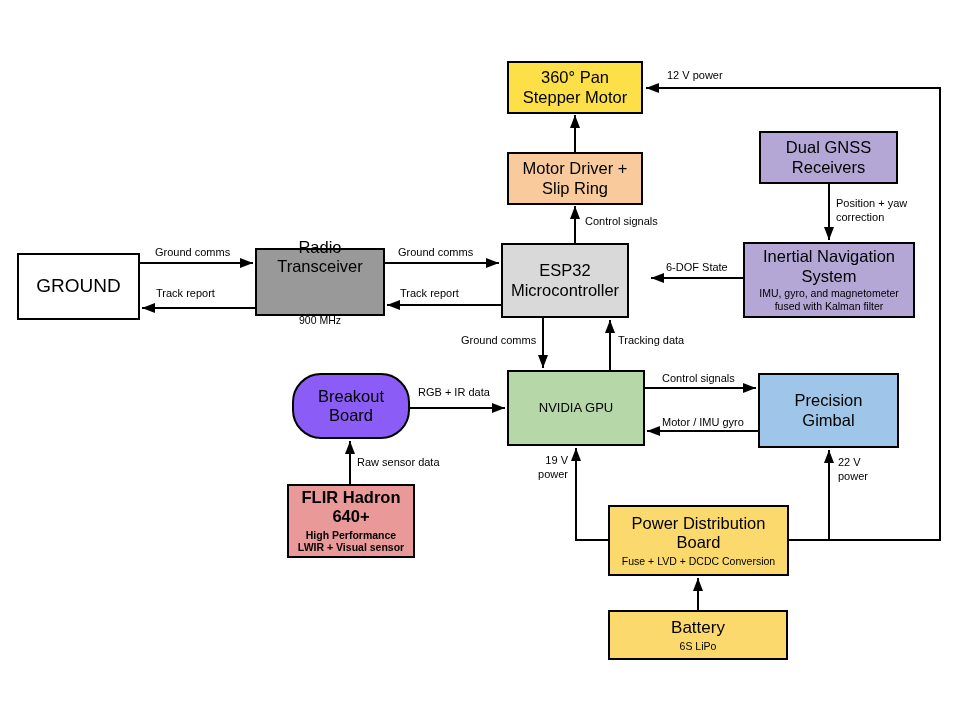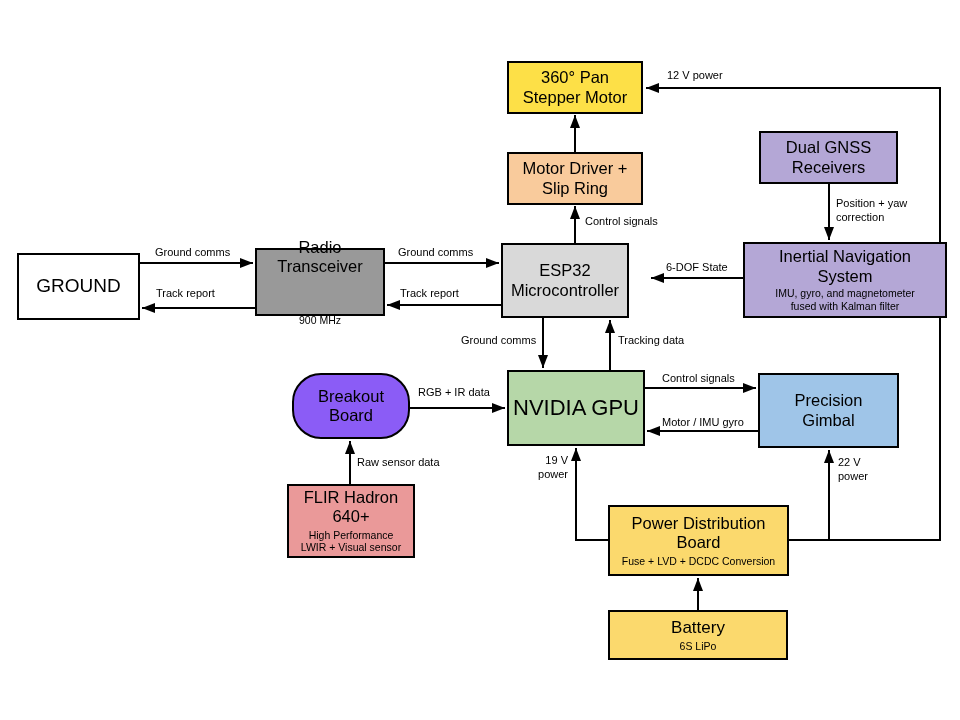--- a/index.html
+++ b/index.html
@@ -18,26 +18,26 @@
   .edge-label{position:absolute;z-index:2;font-size:11px;line-height:1.25;white-space:pre-line;}
 
   
   #node-ground{left:17px;top:253px;width:123px;height:67px;}
   #node-ground .title{font-size:19px;}
   #node-radio{left:255px;top:248px;width:130px;height:68px;gap:35px;}
   #node-esp32{left:501px;top:243px;width:128px;height:75px;}
   #node-motor-driver{left:507px;top:152px;width:136px;height:53px;}
   #node-stepper{left:507px;top:61px;width:136px;height:53px;}
   #node-gnss{left:759px;top:131px;width:139px;height:53px;}
-  #node-ins{left:743px;top:242px;width:204px;height:76px;}
+  #node-ins{left:743px;top:242px;width:172px;height:76px;}
   #node-ins .subtitle{margin-top:1px;}
   #node-breakout{left:292px;top:373px;width:118px;height:66px;}
   #node-flir{left:287px;top:484px;width:128px;height:74px;}
   #node-gpu{left:507px;top:370px;width:138px;height:76px;}
-  #node-gpu .title{font-size:22px;text-align:right;}
+  #node-gpu .title{font-size:13px;text-align:right;}
   #node-gimbal{left:758px;top:373px;width:141px;height:75px;}
   #node-pdb{left:608px;top:505px;width:181px;height:71px;}
   #node-battery{left:608px;top:610px;width:180px;height:50px;}
   #node-battery .title{font-size:17px;}
 
   
   #lbl-power-12v{left:667px;top:69px;}
   #lbl-ctrl-motor{left:585px;top:215px;}
   #lbl-pos-yaw{left:836px;top:197px;}
   #lbl-ground-comms-1{left:155px;top:246px;}
@@ -122,21 +122,21 @@
 System</div>
     <div class="subtitle">IMU, gyro, and magnetometer
 fused with Kalman filter</div>
   </div>
 
   <div class="node" id="node-breakout" style="background-color: #8b5cf6; border-radius: 29px;">
     <div class="title">Breakout
 Board</div>
   </div>
 
-  <div class="node" id="node-flir" style="background-color: rgb(234, 153, 153);">
+  <div class="node" id="node-flir" style="background-color: rgb(234, 153, 153); font-weight: bold;">
     <div class="title">FLIR Hadron
 640+</div>
     <div class="subtitle">High Performance
 LWIR + Visual sensor</div>
   </div>
 
   <div class="node" id="node-gpu" style="background-color: rgb(182, 215, 168);">
     <div class="title">NVIDIA GPU</div>
   </div>
 

